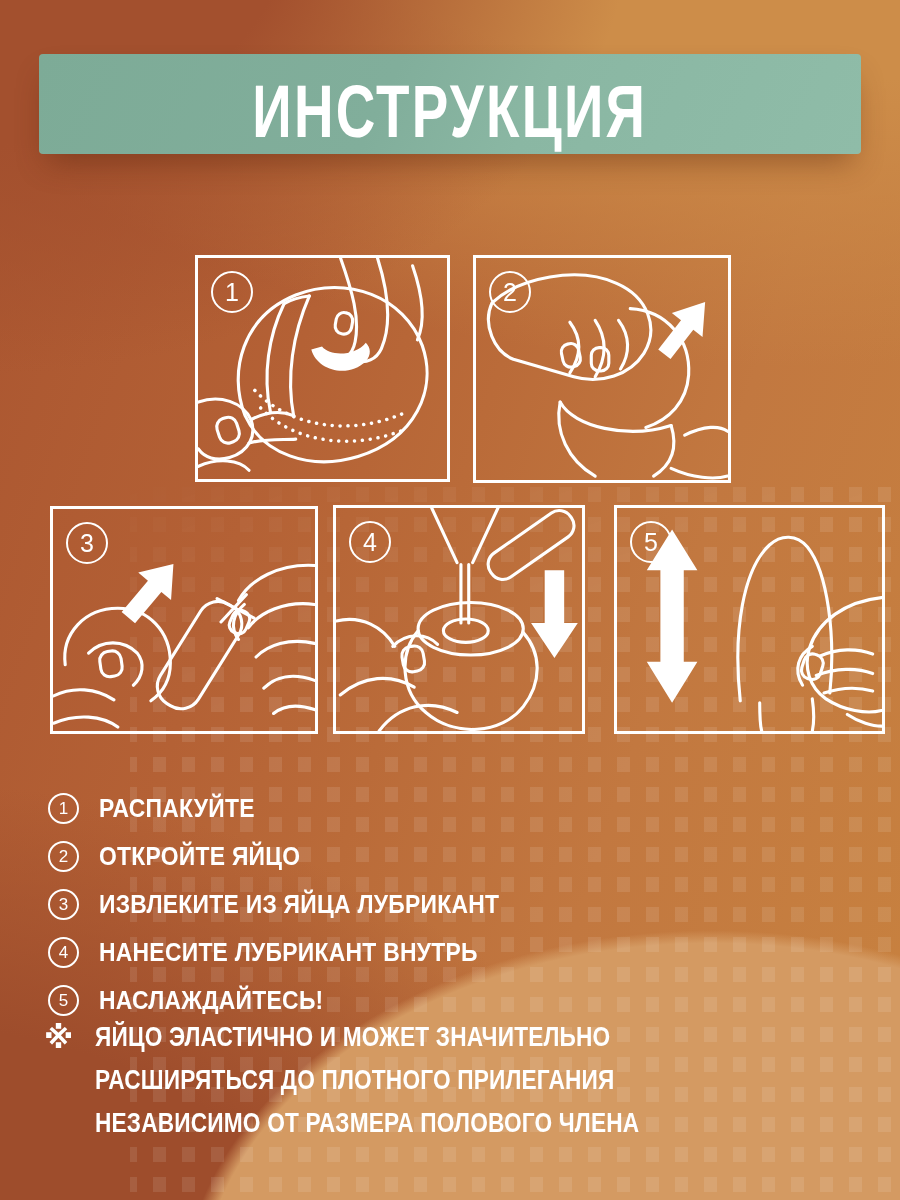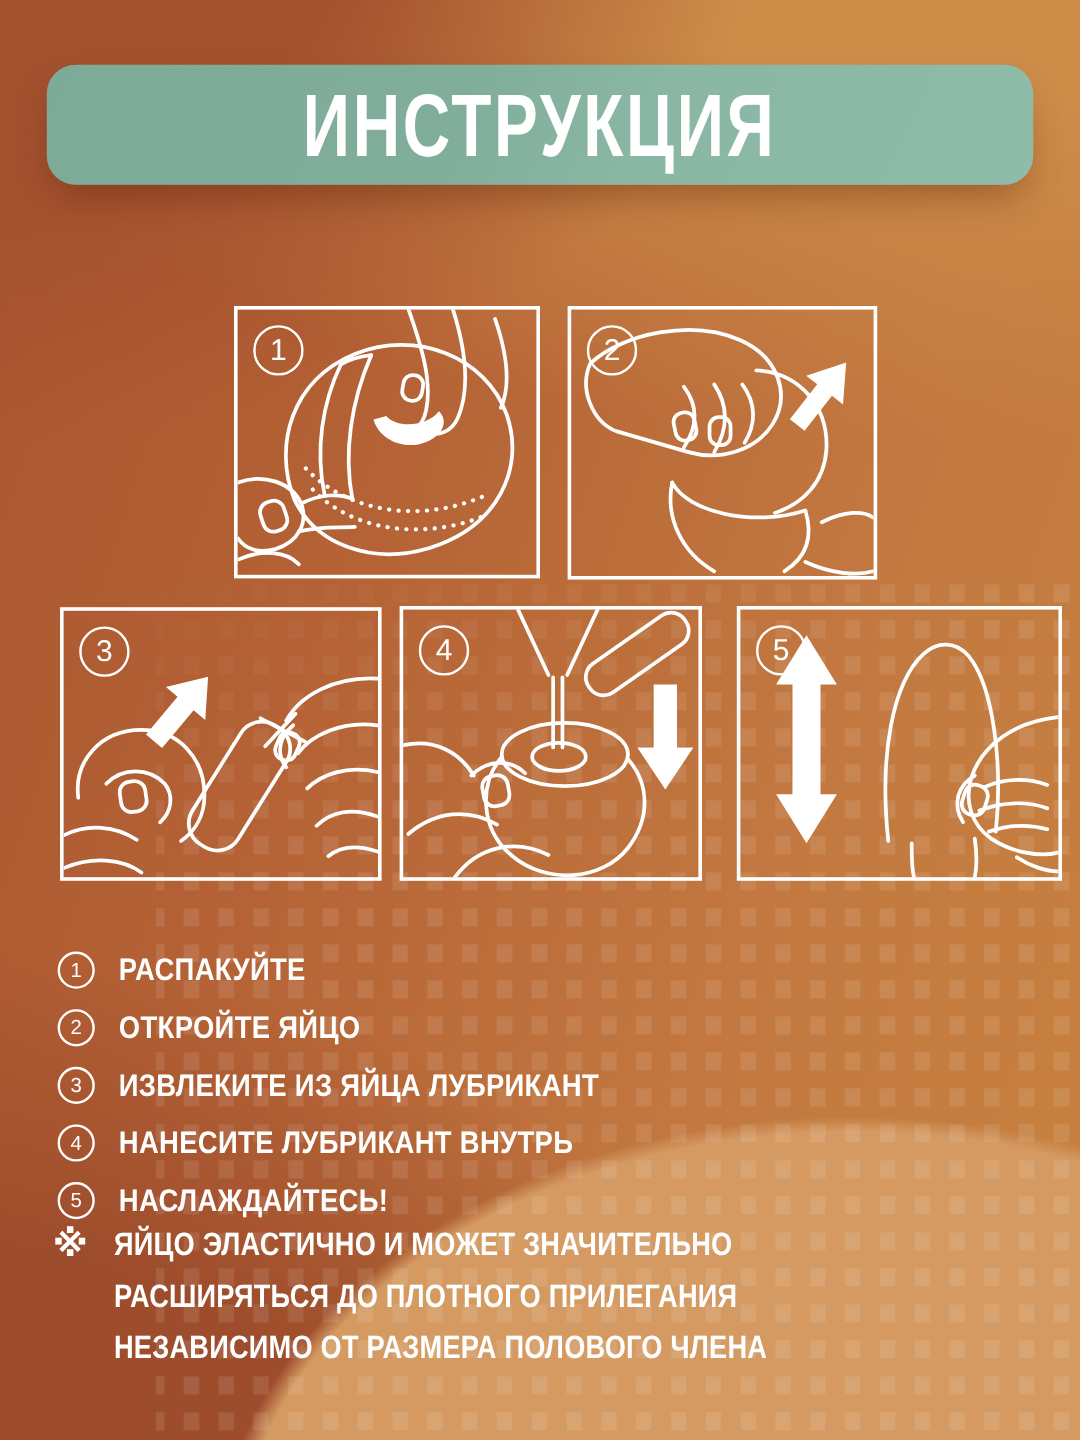--- a/index.html
+++ b/index.html
@@ -13,24 +13,24 @@
       radial-gradient(900px 640px at 79% 109%, #d49a62 0 57%, rgba(212,154,98,0) 59%),
       radial-gradient(1100px 760px at -12% 112%, #9e4d2c 0 42%, rgba(158,77,44,0) 74%),
       radial-gradient(950px 640px at -4% -6%, #a3502e 0 34%, rgba(163,80,46,0) 70%),
       radial-gradient(1500px 950px at 88% -28%, #cd8d49 0 44%, rgba(205,141,73,0) 74%),
       linear-gradient(108deg, #aa5530 0%, #b46135 32%, #ba6b39 48%, #c27840 68%, #c8823f 100%);
   }
   .pattern-svg{position:absolute;inset:0;}
 
   
   .banner{position:absolute;left:39px;top:54px;width:822px;height:100px;
-    border-radius:24px;
+    border-radius:4px;
     background:linear-gradient(115deg,#7dab97 0%,#81ae9b 42%,#8ab7a3 60%,#8fbca8 100%);
     box-shadow:0 16px 30px -8px rgba(92,38,14,.45);
-    display:flex;align-items:center;justify-content:center;}
+    display:flex;align-items:flex-end;justify-content:center;}
   .banner-title{color:#fff;font-weight:bold;font-size:74px;letter-spacing:3px;
     transform:scaleX(.74);transform-origin:center;white-space:nowrap;}
 
   
   .panel{position:absolute;border:3px solid #fff;box-sizing:border-box;}
   .panel svg{position:absolute;inset:0;width:100%;height:100%;}
   .p1{left:195px;top:255px;width:255px;height:227px;}
   .p2{left:473px;top:255px;width:258px;height:228px;}
   .p3{left:50px; top:506px;width:268px;height:228px;}
   .p4{left:333px;top:505px;width:252px;height:229px;}

